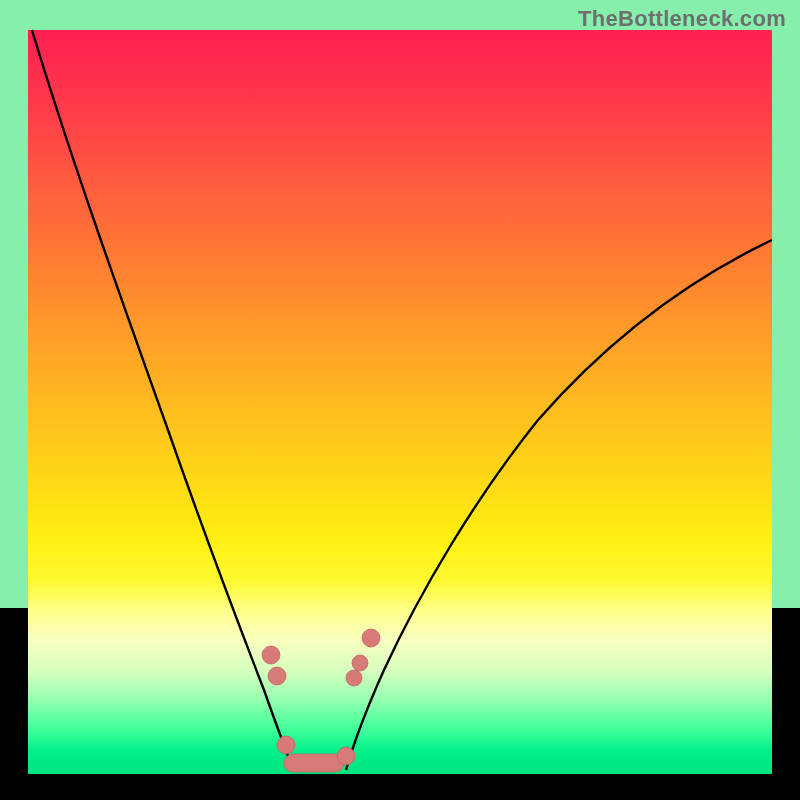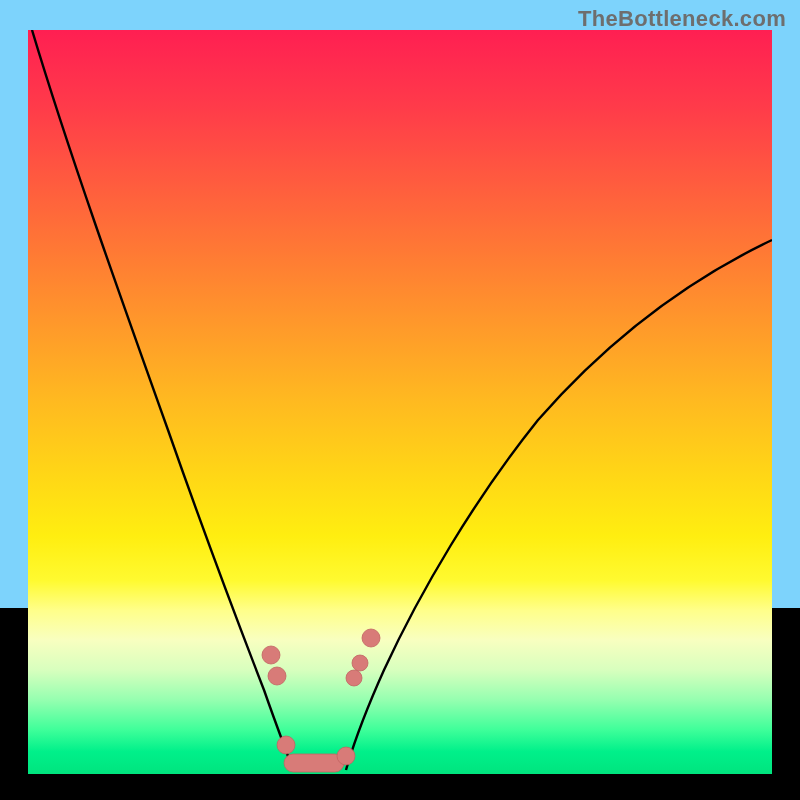--- a/index.html
+++ b/index.html
@@ -1,21 +1,21 @@
 <!DOCTYPE html>
 <html><head>
 <meta charset="utf-8">
 <style>
   * { margin: 0; padding: 0; box-sizing: border-box; }
   html, body { width: 800px; height: 800px; background: #000; overflow: hidden; }
   .frame {
     position: relative;
     width: 800px;
     height: 608px;
-    background: #7dd3fc;
+    background: #86efac;
   }
   .watermark {
     position: absolute;
     top: 6px;
     right: 14px;
     font-family: Arial, Helvetica, sans-serif;
     font-size: 22px;
     font-weight: bold;
     color: #6e6e6e;
     letter-spacing: 0.3px;

